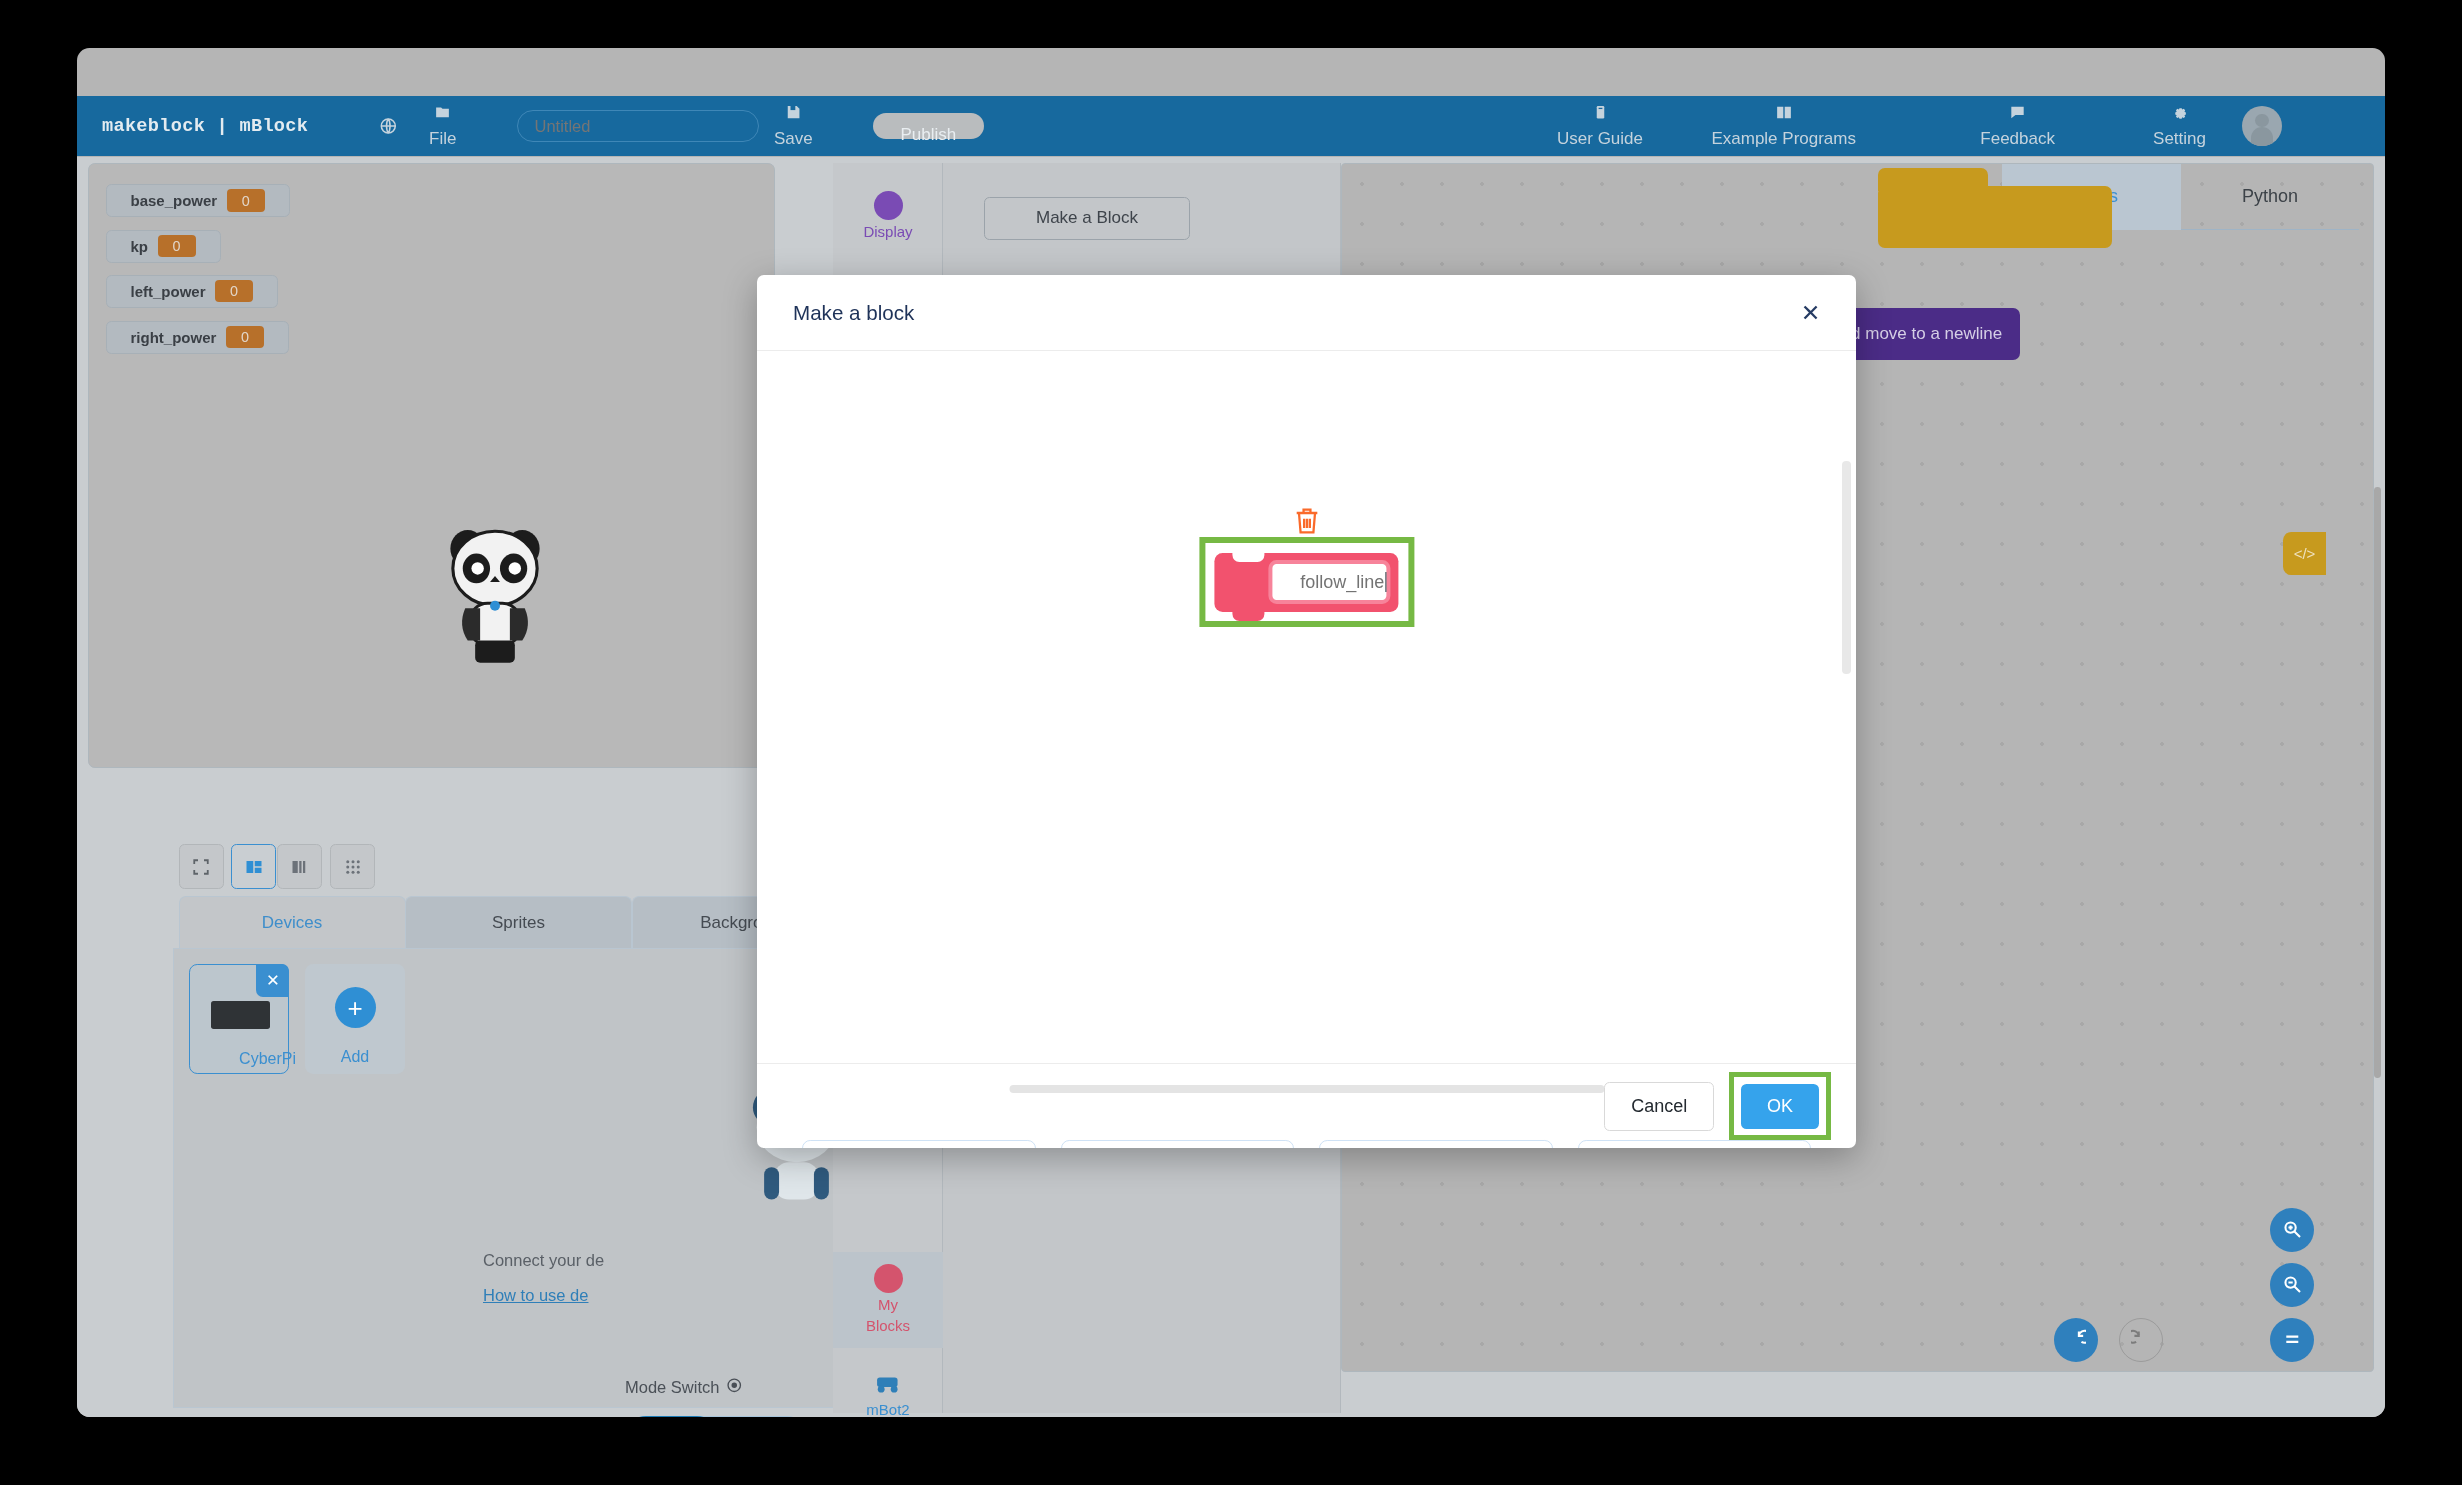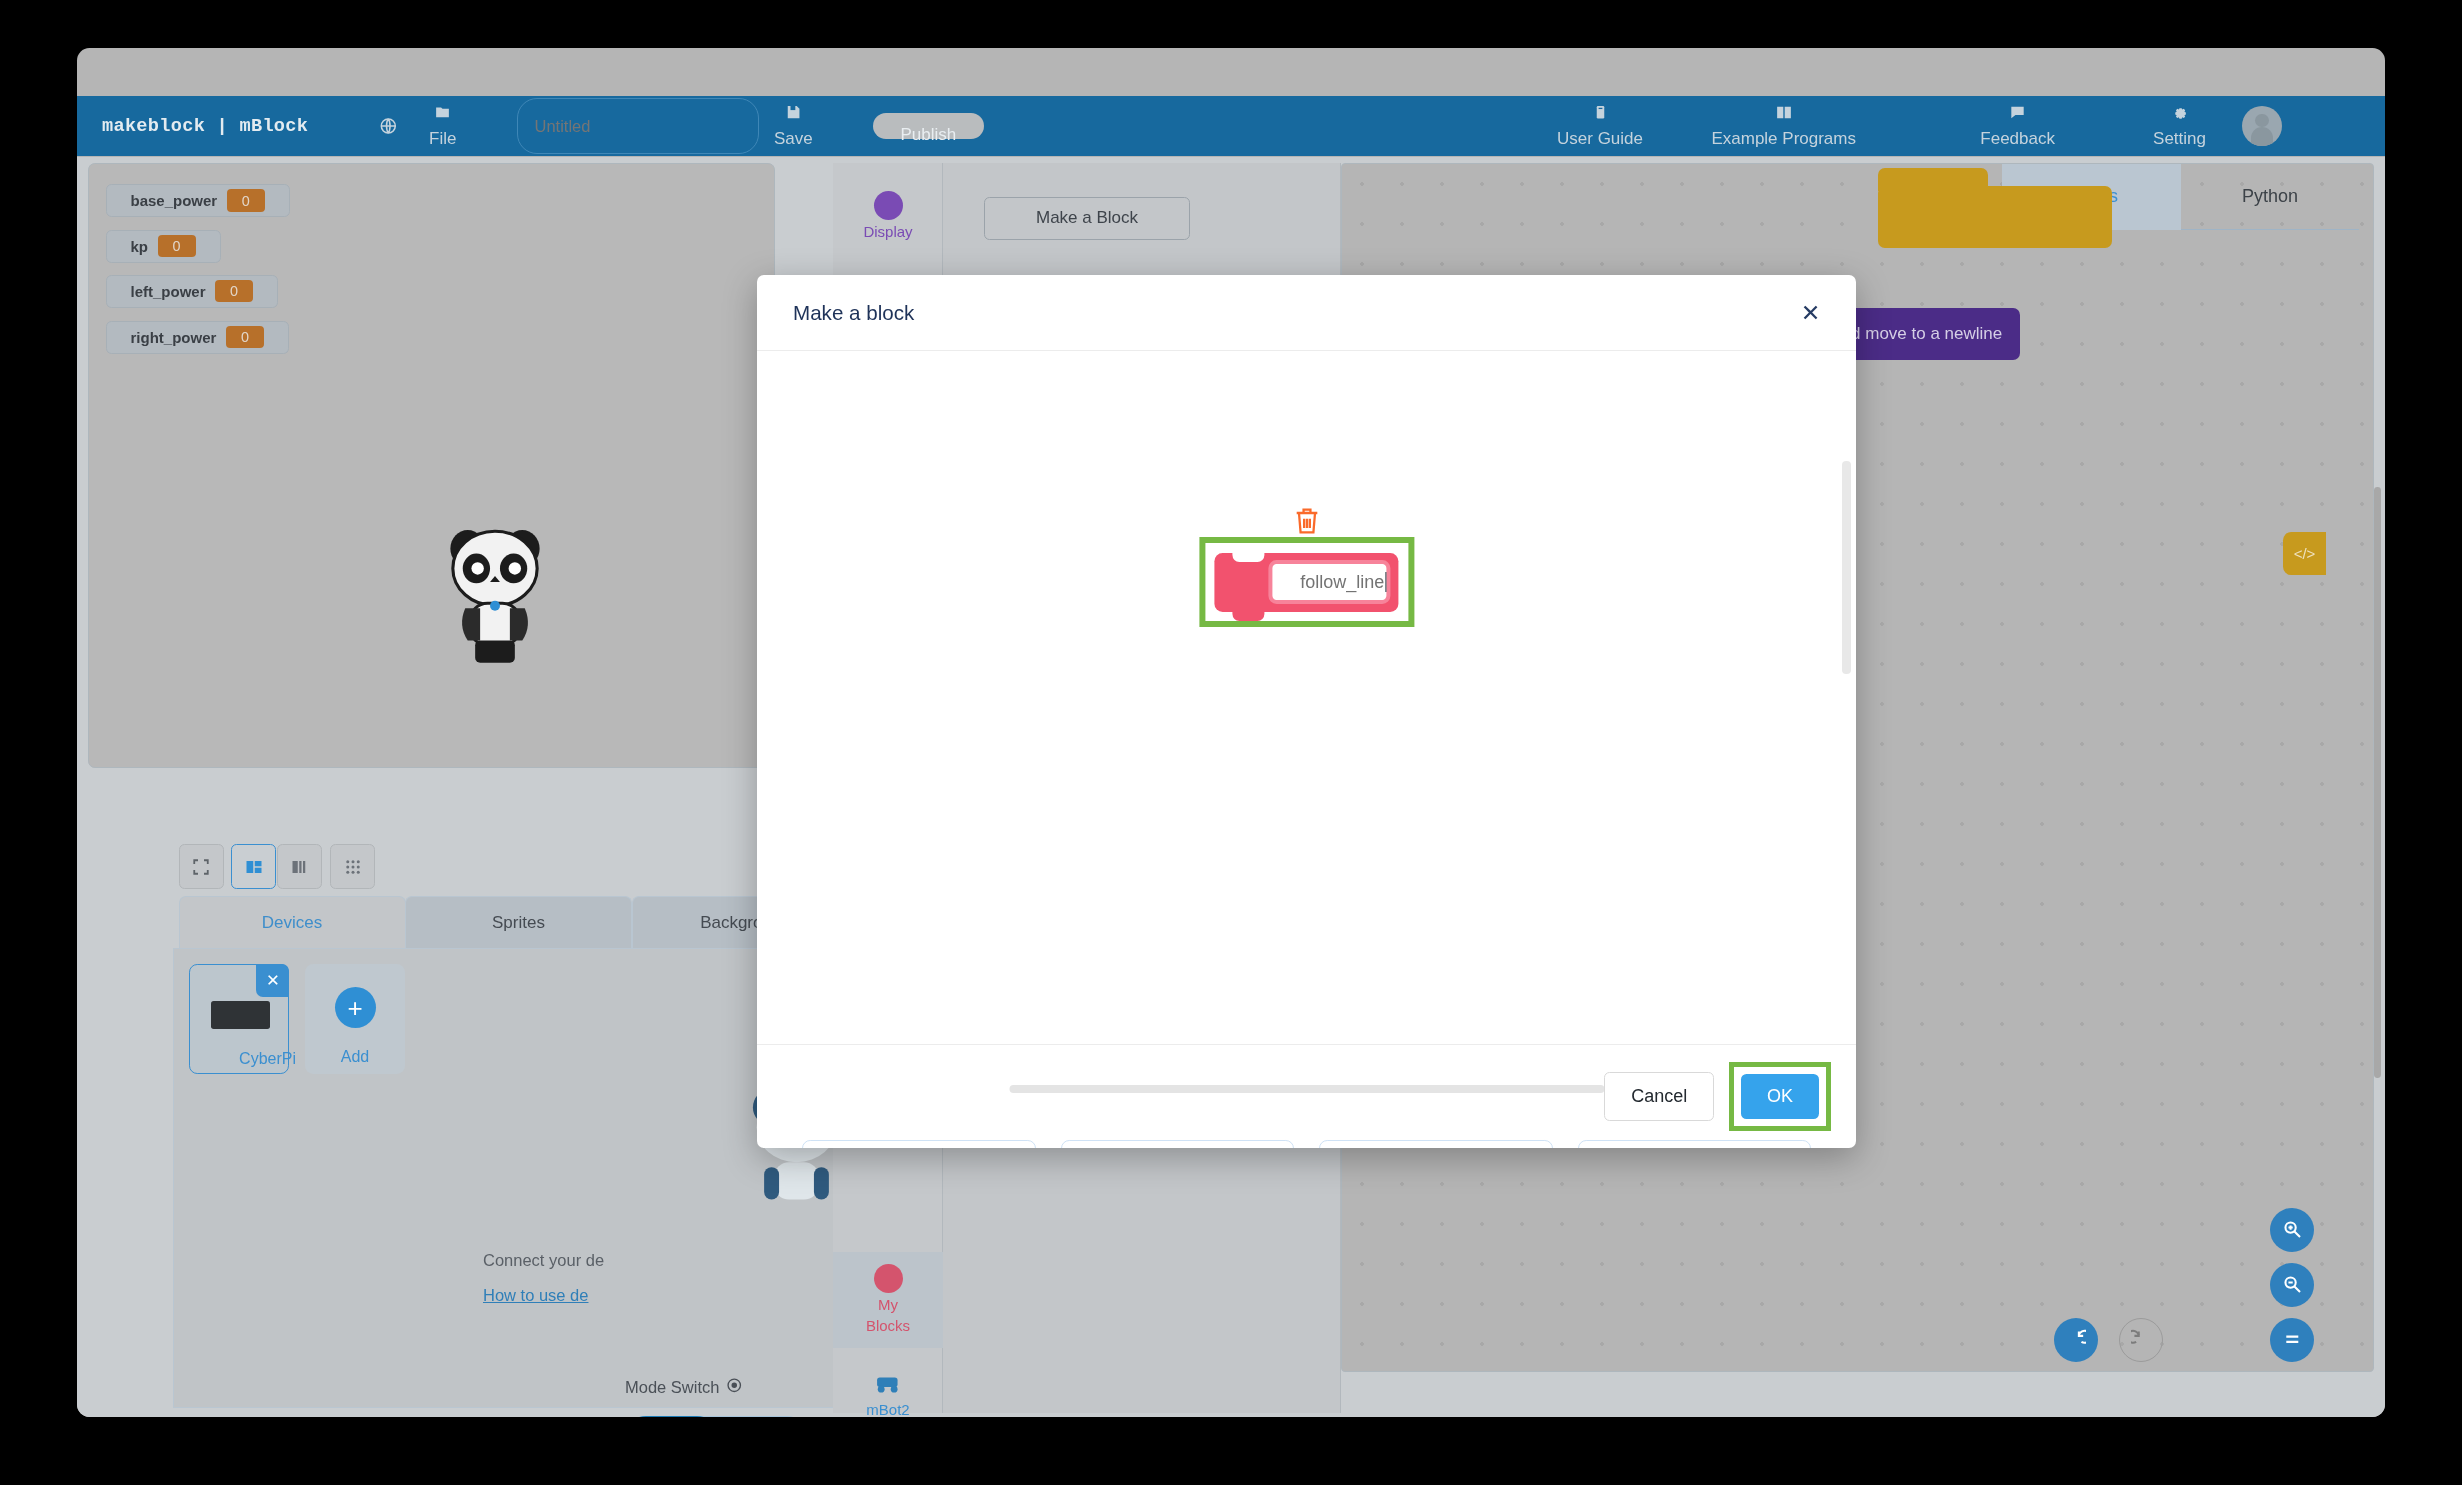--- a/index.html
+++ b/index.html
@@ -57,21 +57,21 @@
   .tb-item {
     position: absolute; top: 50%; transform: translateY(-50%);
     display: flex; align-items: center; gap: 7.6px;
     color: #c5d3dd; white-space: nowrap; flex-direction: column;
   }
   .tb-icon { display: inline-flex; width: 18.6px; height: 18.6px; align-items: center; justify-content: center; }
   #tb-globe  { left: 302px; }
   #tb-file   { left: 352px; }
   #project-name {
     position: absolute; left: 440px; top: 50%; transform: translateY(-50%);
-    width: 242px; height: 56px;
+    width: 242px; height: 32px;
     border: 0.7px solid #3f87b7; border-radius: 20px;
     background: transparent; color: #9fb8c8;
     font-size: 16.5px; padding-left: 16.5px;
     font-family: "Liberation Sans", sans-serif;
   }
   #tb-save   { left: 697px; }
   #publish-btn {
     position: absolute; left: 796px; top: 50%; transform: translateY(-50%);
     height: 26px; padding: 0 27.5px; line-height: 43px;
     background: #b9bcbe; color: #e9eef1;
@@ -453,21 +453,21 @@
     flex: 1;
     border: 0.7px solid #cfe2f5; border-radius: 8.2px;
     background: #fff;
     display: flex; flex-direction: column; align-items: center;
     padding-top: 27.5px;
   }
 
   
   #modal-footer {
     position: absolute; left: 0; bottom: 0;
-    width: 100%; height: 104px;
+    width: 100%; height: 85px;
     border-top: 0.7px solid #ececec;
     display: flex; align-items: center; justify-content: flex-end;
     padding-right: 25px; gap: 0;
   }
   #cancel-btn {
     width: 110px; height: 49px;
     border: 0.7px solid #d9d9d9; border-radius: 5.5px; background: #fff;
     color: #23292f; font-size: 18px;
     font-family: "Liberation Sans", sans-serif;
     margin-right: 15px;

